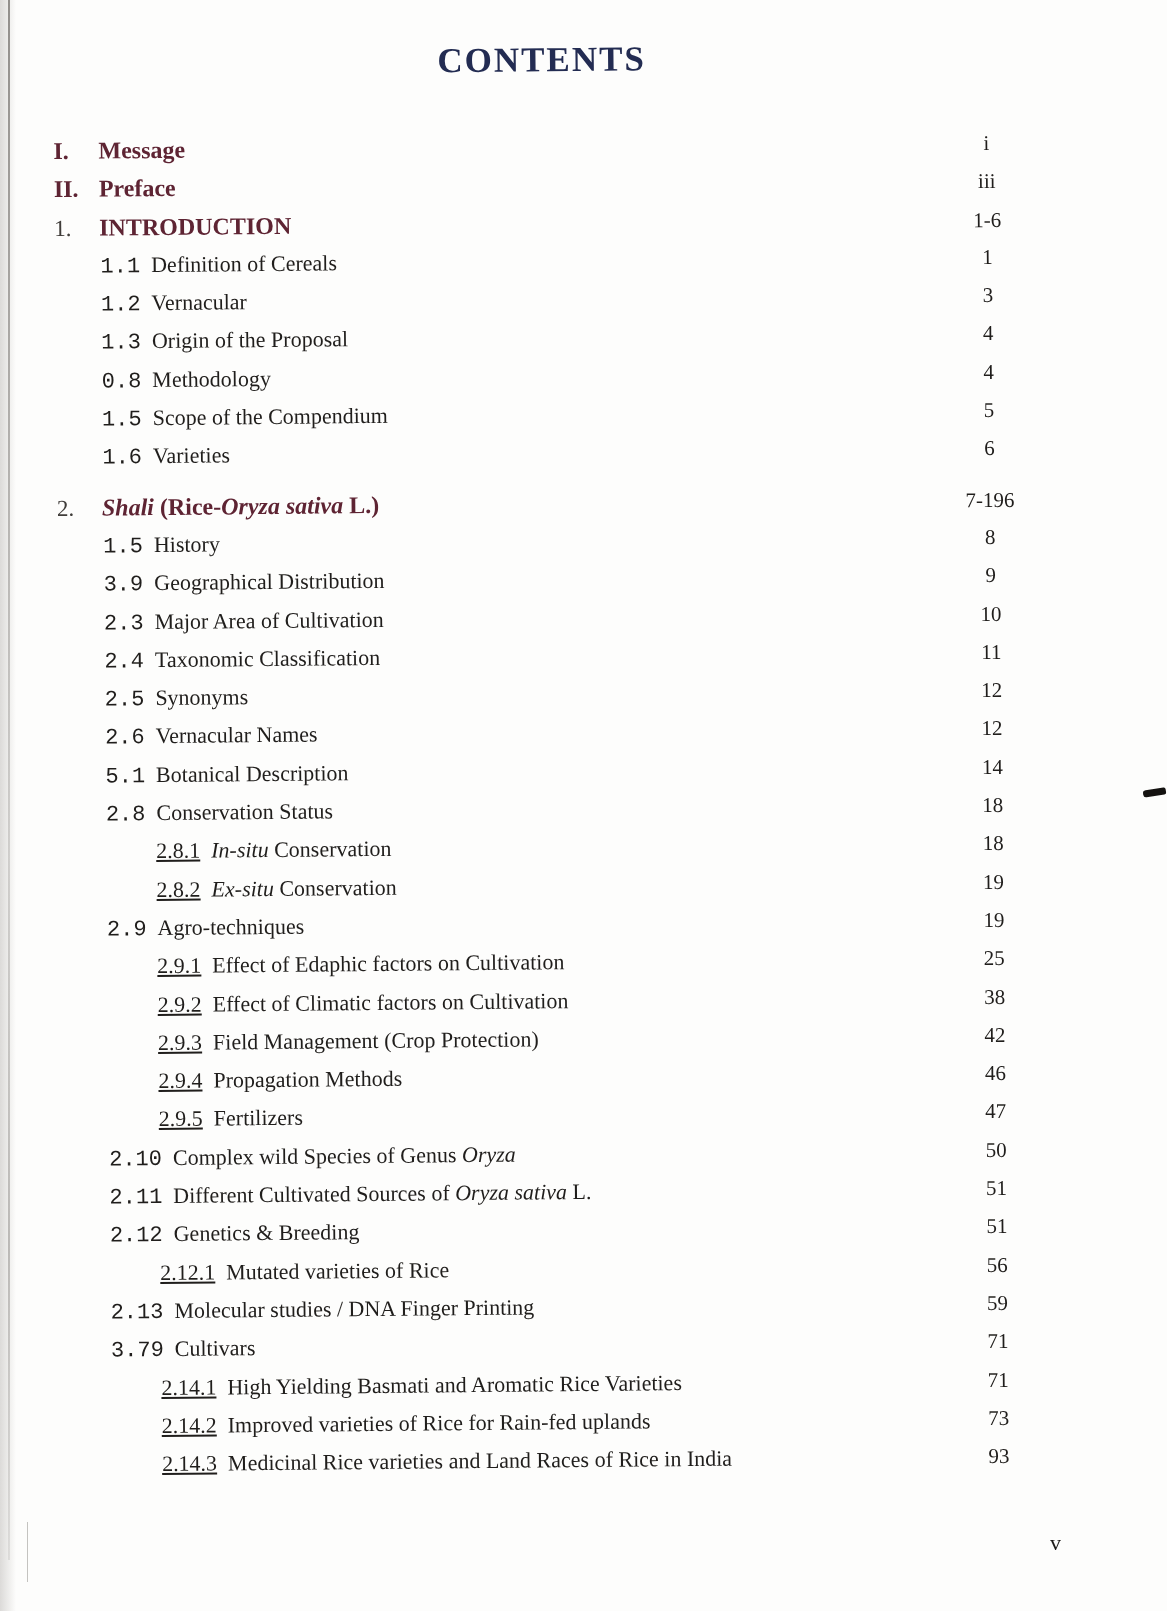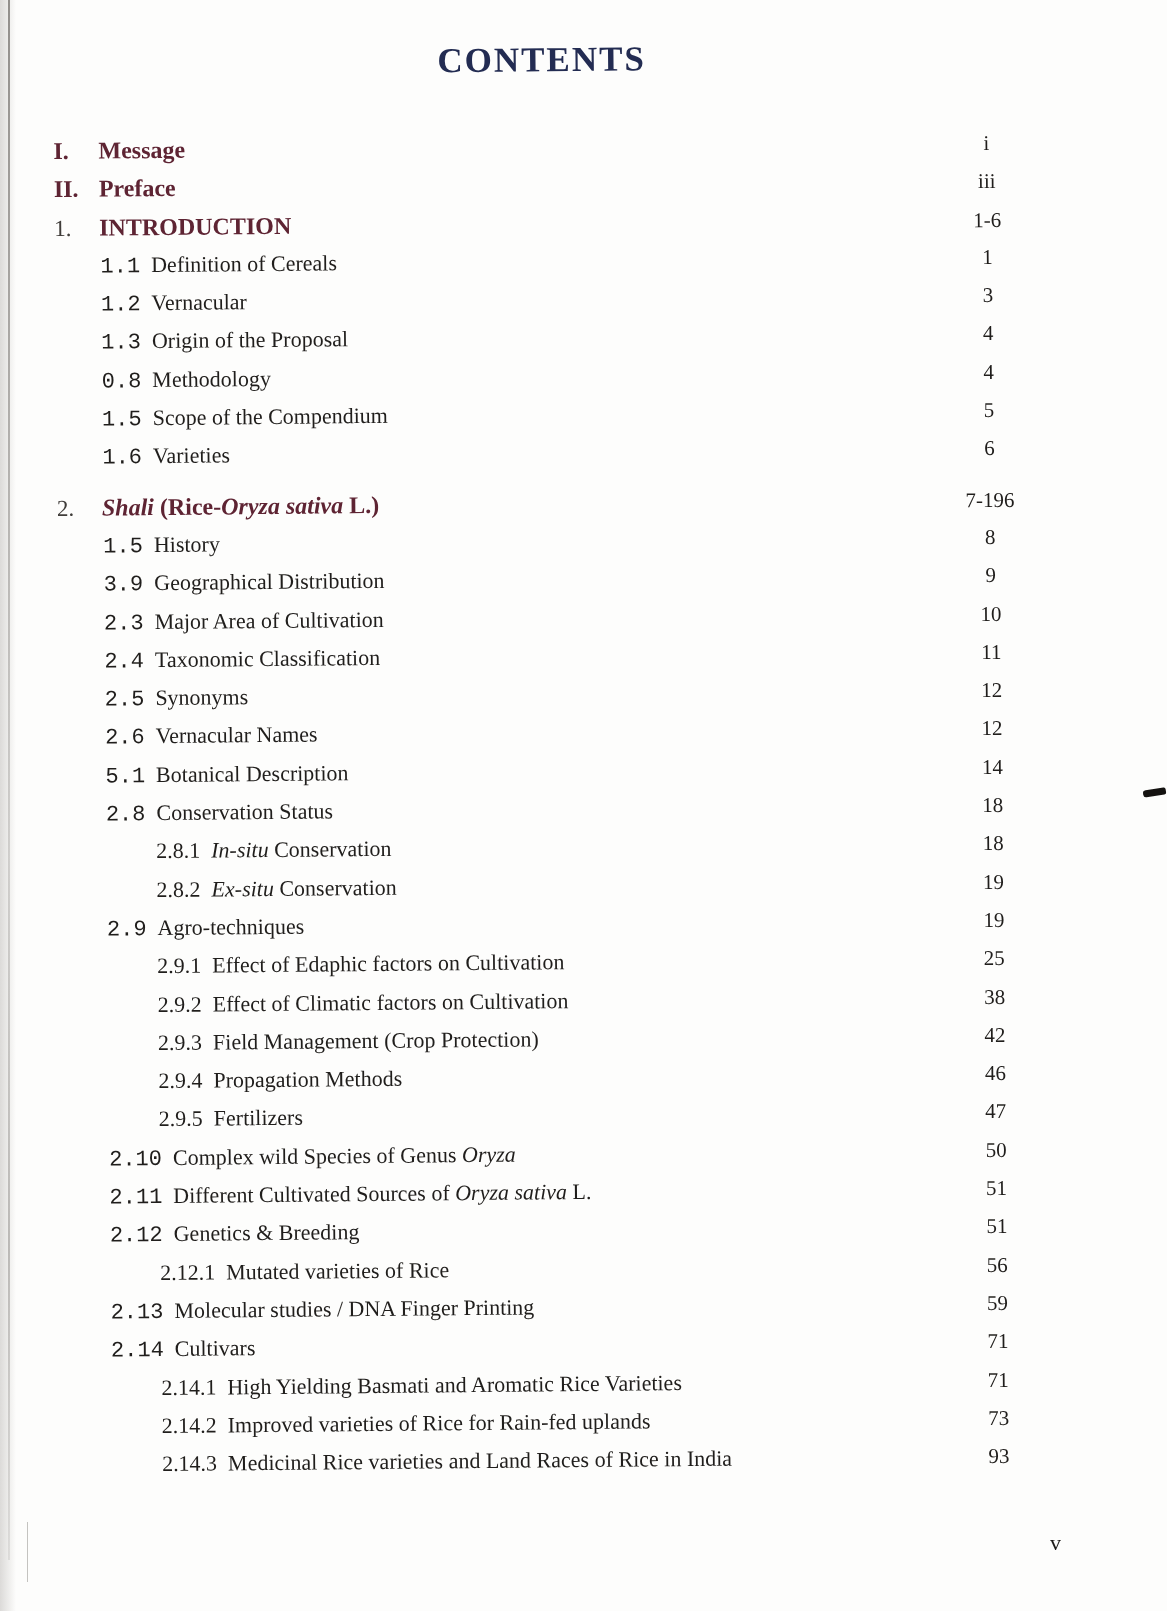--- a/index.html
+++ b/index.html
@@ -48,21 +48,21 @@
     height: 38.3px; font-size: 22px; line-height: 38.3px;
     white-space: nowrap;
   }
   .row .num  { flex: 0 0 auto; }
   .row .label{ flex: 0 0 auto; }
   .row .page { margin-left: auto; flex: 0 0 90px; width: 90px; text-align: center; font-size: 21px; }
   .lvl0 .num { width: 45px; }
   .lvl1 { padding-left: 46px; }
   .lvl1 .num { margin-right: 11px; font-family: Liberation Mono, monospace; }
   .lvl2 { padding-left: 96px; }
-  .lvl2 .num { margin-right: 11px; }
+  .lvl2 .num { margin-right: 11px; text-decoration: underline; }
   .front .num, .front .label { color: #5e2433; font-weight: bold; font-size: 24px; }
   .chapter .num { color: #403d3a; font-size: 23px; }
   .chapter .label { color: #5e2433; font-weight: bold; font-size: 24px; }
   .gap-top { margin-top: 12px; }
   .it { font-style: italic; }
   .folio {
     position: absolute; left: 1050px; top: 1530px;
     font-size: 22px; color: #1c1a18;
   }
 </style>
@@ -226,21 +226,21 @@
         <span class="num">2.12.1</span>
         <span class="label"><span>Mutated varieties of Rice</span></span>
         <span class="page">56</span>
       </div>
       <div class="row lvl1 plain">
         <span class="num">2.13</span>
         <span class="label"><span>Molecular studies / DNA Finger Printing</span></span>
         <span class="page">59</span>
       </div>
       <div class="row lvl1 plain">
-        <span class="num">2.14</span>
+        <span class="num">3.79</span>
         <span class="label"><span>Cultivars</span></span>
         <span class="page">71</span>
       </div>
       <div class="row lvl2 plain">
         <span class="num">2.14.1</span>
         <span class="label"><span>High Yielding Basmati and Aromatic Rice Varieties</span></span>
         <span class="page">71</span>
       </div>
       <div class="row lvl2 plain">
         <span class="num">2.14.2</span>

